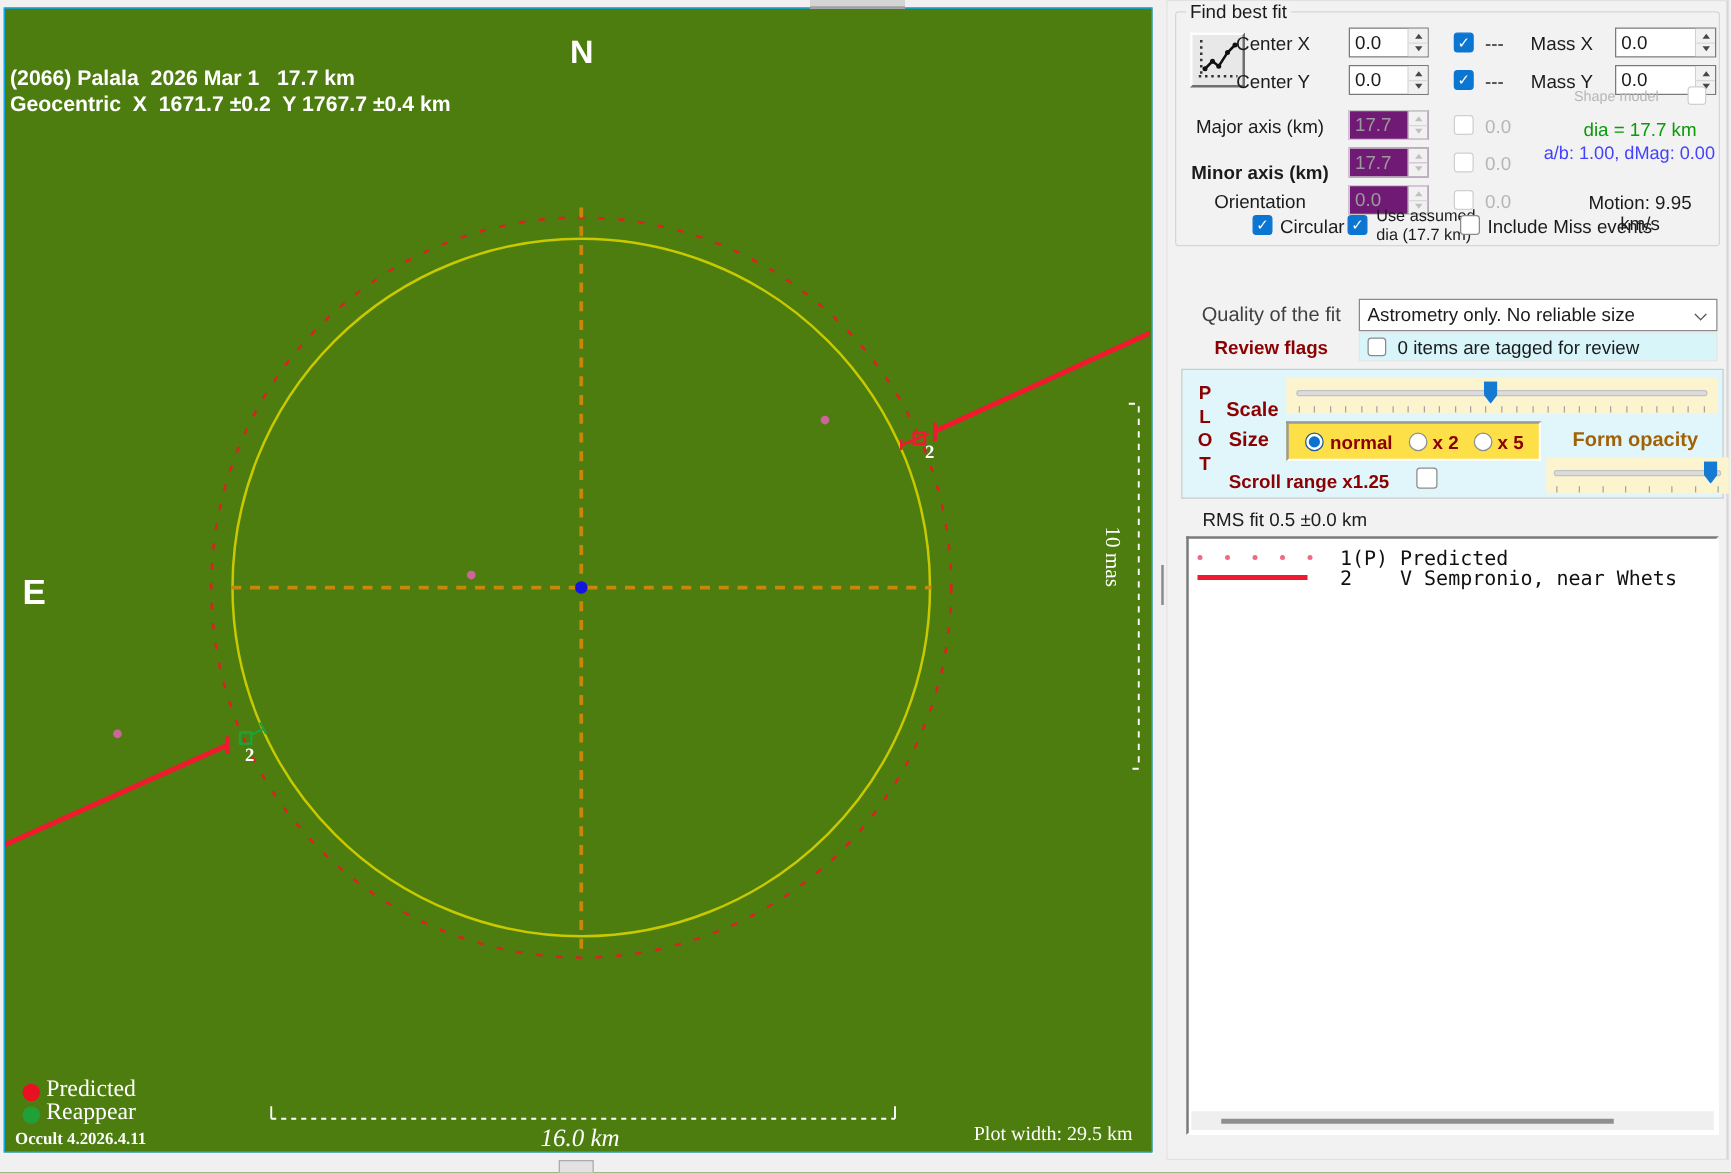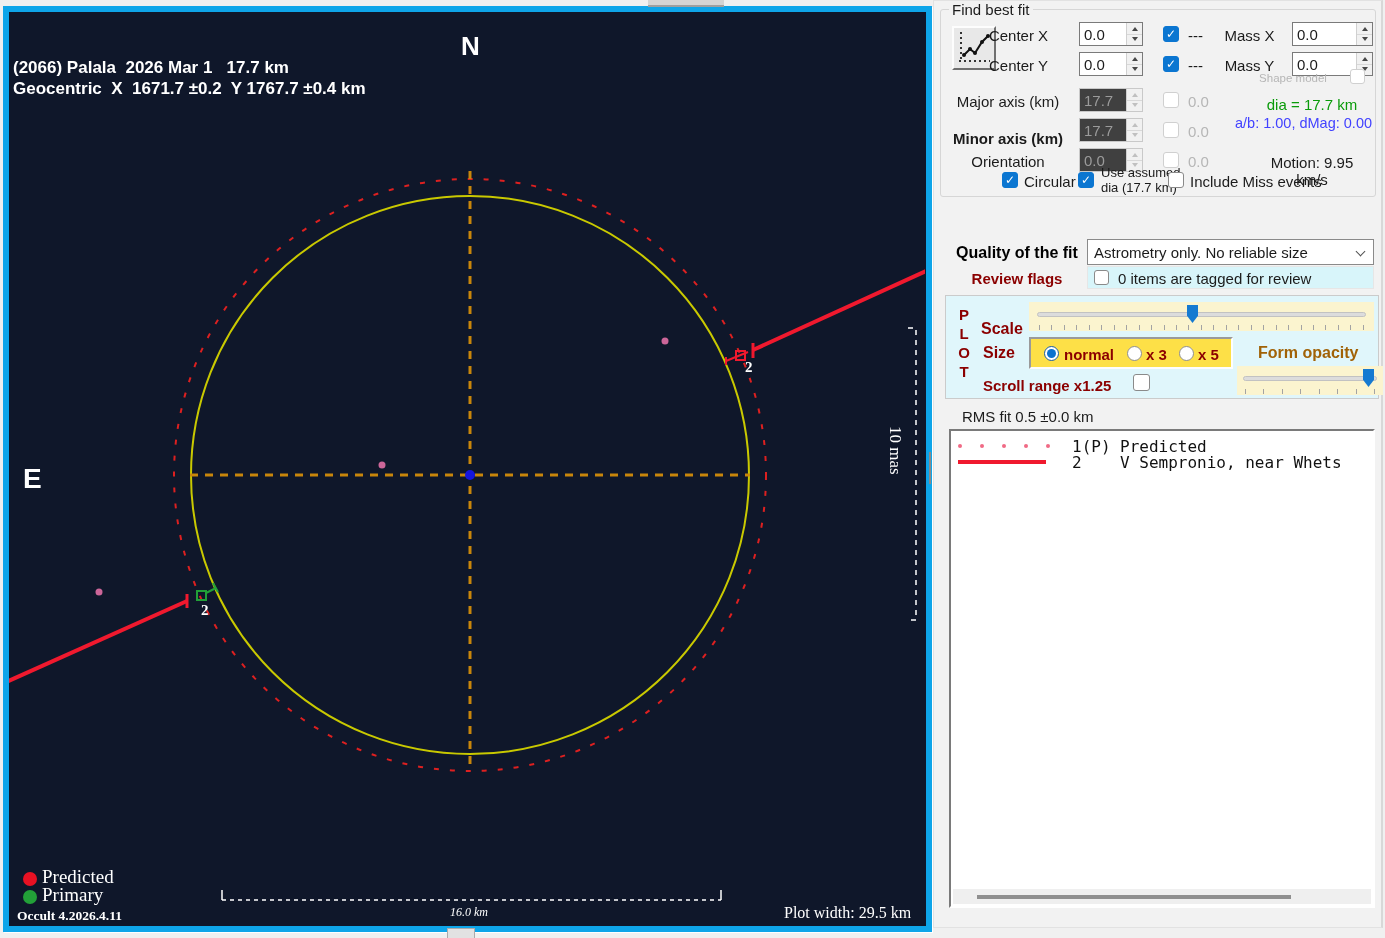--- a/index.html
+++ b/index.html
@@ -2,22 +2,22 @@
 <html><head>
 <meta charset="utf-8">
 <style>
   html,body{margin:0;padding:0;}
   body{width:1385px;height:938px;position:relative;background:#f0f0f0;
        font-family:"Liberation Sans",sans-serif;overflow:hidden;}
   .abs{position:absolute;}
   .pre{white-space:pre;}
 
   
-  .plot-frame{left:3px;top:6px;width:917px;height:914px;background:#0f172a;
-              border:6px solid #0ea5e9;box-shadow:1px 1px 0 #ffffff;}
+  .plot-frame{left:3px;top:6px;width:917px;height:914px;background:#4d7c0f;
+              border:1px solid #0ea5e9;box-shadow:1px 1px 0 #ffffff;}
   .plot-frame *{position:absolute;}
   .ptitle{left:4px;top:3px;color:#fff;font:bold 17px "Liberation Sans",sans-serif;line-height:21px;}
   .ncard{color:#fff;font:bold 26px "Liberation Sans",sans-serif;}
   .chordlbl{color:#fff;font:bold 15px "Liberation Serif",serif;}
   .serif-w{color:#fff;font-family:"Liberation Serif",serif;}
   .maslbl{left:876px;top:414px;color:#fff;font:17px "Liberation Serif",serif;
           writing-mode:vertical-rl;}
   .legend-dot{width:14px;height:14px;border-radius:50%;}
   .occver{left:8px;top:896px;font:bold 13.5px "Liberation Serif",serif;color:#fff;}
 
@@ -31,21 +31,21 @@
   .lbl{font:15px "Liberation Sans",sans-serif;color:#1b1b1b;}
   .lbl.r{text-align:center;}
   .gray{color:#a9a9a9!important;}
   .num{height:24px;background:#fff;border:1px solid #7a7a7a;display:flex;}
   .num .v{position:static;flex:1;font:15px "Liberation Sans",sans-serif;color:#1b1b1b;padding:3px 0 0 4px;}
   .num .sp{position:static;width:16px;border-left:1px solid #d0d0d0;display:flex;flex-direction:column;}
   .num .sp b{position:static;flex:1;background:#f1f1f1;display:flex;align-items:center;justify-content:center;}
   .num .sp b+b{border-top:1px solid #d8d8d8;}
   .tu{width:0;height:0;border:3px solid transparent;border-bottom:4px solid #474747;margin-bottom:2px;}
   .td{width:0;height:0;border:3px solid transparent;border-top:4px solid #474747;margin-top:2px;}
-  .num.dis{background:#404040;border-color:#c9c9c9;}
+  .num.dis{background:#701a75;border-color:#c9c9c9;}
   .num.dis .v{color:#9b9b9b;}
   .num.dis .tu{border-bottom-color:#c0c0c0;} .num.dis .td{border-top-color:#c0c0c0;}
   .cb{width:16px;height:16px;border-radius:3px;display:flex;align-items:center;
       justify-content:center;font:bold 12px "DejaVu Sans",sans-serif;}
   .cb.on{background:#0b76d1;color:#fff;border:1px solid #0b76d1;}
   .cb.off{background:#fff;border:1px solid #8a8a8a;}
   .cb.dim{background:#fff;border:1px solid #d0d0d0;}
   .rad{width:15px;height:15px;border-radius:50%;background:#fff;}
   .rad.selgray{border:1px solid #9f9f9f;}
   .rad.selgray::after{content:"";position:absolute;left:3px;top:3px;width:7px;height:7px;
@@ -55,21 +55,21 @@
   .rad.selblue{border:1px solid #1b5c9e;}
   .rad.selblue::after{content:"";position:absolute;left:2px;top:2px;width:9px;height:9px;
       border-radius:50%;background:#0b72ce;}
   .combo{height:26px;background:#fff;border:1px solid #8a8a8a;}
   .combo .ct{position:static;font:15px "Liberation Sans",sans-serif;color:#1b1b1b;
       display:block;padding:4px 0 0 6px;}
   .chev{right:9px;top:8px;width:7px;height:7px;border-right:1.6px solid #505050;
       border-bottom:1.6px solid #505050;transform:rotate(45deg);}
   .maroon{color:#8b0000;font-weight:bold;}
   .purple{color:#a16207;font-weight:bold;}
-  .green{color:#000000;font-weight:bold;}
+  .green{color:#404040;font-weight:normal;}
   .sliderbox{background:#fbf4cf;}
   .track{left:8px;right:8px;top:10px;height:5px;background:#dcdcdc;border:1px solid #c2c2c2;border-radius:3px;}
   .thumb{top:3px;width:11px;height:18px;background:#157ad1;
       clip-path:polygon(0 0,100% 0,100% 60%,50% 100%,0 60%);}
   .ticks{left:10px;right:10px;top:23px;display:flex;justify-content:space-between;}
   .ticks i{position:static;width:1px;height:5px;background:#a3a3a3;display:block;}
   .sizegrp{background:#fde047;border:2px solid;border-color:#9a9a9a #fdfdfd #fdfdfd #9a9a9a;}
   .listbox{background:#fff;border:2px solid;border-color:#7a7a7a #fff #fff #7a7a7a;}
   .lrow{display:flex;align-items:center;height:16px;left:5px;right:2px;
         font:16px "DejaVu Sans Mono",monospace;color:#111;}
@@ -123,27 +123,27 @@
 
   <div class="ptitle pre">
     <div>(2066) Palala  2026 Mar 1   17.7 km</div>
     <div>Geocentric  X  1671.7 ±0.2  Y 1767.7 ±0.4 km</div>
   </div>
   <div class="ncard" style="left:452px;top:19px;">N</div>
   <div class="ncard" style="left:14px;top:451px;font-size:28px;">E</div>
   <div class="chordlbl" style="left:736px;top:347px;">2</div>
   <div class="chordlbl" style="left:192px;top:590px;">2</div>
   <div class="maslbl">10 mas</div>
-  <div class="serif-w" style="left:380px;top:893px;width:160px;text-align:center;font-style:italic;font-size:12px;">16.0 km</div>
+  <div class="serif-w" style="left:380px;top:893px;width:160px;text-align:center;font-style:italic;font-size:20px;">16.0 km</div>
   <div class="serif-w" style="left:775px;top:892px;font-size:16px;">Plot width: 29.5 km</div>
 
   <div class="legend-dot" style="left:14px;top:860px;background:#e81123;"></div>
   <div class="serif-w" style="left:33px;top:854px;font-size:19px;">Predicted</div>
   <div class="legend-dot" style="left:14px;top:878px;background:#22a038;"></div>
-  <div class="serif-w" style="left:33px;top:872px;font-size:19px;">Primary</div>
+  <div class="serif-w" style="left:33px;top:872px;font-size:19px;">Reappear</div>
   <div class="occver">Occult 4.2026.4.11</div>
 </div>
 
 <div class="abs" style="left:648px;top:0;width:76px;height:5px;background:#d4d4d4;border-bottom:2px solid #9f9f9f;"></div>
 <div class="abs" style="left:447px;top:928px;width:26px;height:10px;background:#e2e2e2;border:1px solid #ababab;"></div>
 <div class="abs" style="left:929px;top:452px;width:2px;height:32px;background:#8a8a8a;"></div>
 
 <div class="abs rpanel">
 
   <div class="grp" style="left:6px;top:8px;width:436px;height:188px;">
@@ -328,21 +328,21 @@
           <i></i>
           <i></i>
           <i></i>
         </div>
     </div>
     <span class="lbl maroon" style="left:37px;top:48px;font-size:16px;">Size</span>
     <div class="sizegrp" style="left:83px;top:41px;width:204px;height:32px;">
       <span class="rad selblue" style="left:13px;top:7px;"></span>
       <span class="lbl maroon" style="left:33px;top:7px;">normal</span>
       <span class="rad off" style="left:96px;top:7px;"></span>
-      <span class="lbl maroon" style="left:115px;top:7px;">x 3</span>
+      <span class="lbl maroon" style="left:115px;top:7px;">x 2</span>
       <span class="rad off" style="left:148px;top:7px;"></span>
       <span class="lbl maroon" style="left:167px;top:7px;">x 5</span>
     </div>
     <span class="lbl purple" style="left:312px;top:48px;font-size:16px;">Form opacity</span>
     <span class="lbl maroon" style="left:37px;top:81px;">Scroll range x1.25</span>
     <span class="cb off" style="left:187px;top:78px;width:17px;height:17px;"></span>
     <div class="sliderbox" style="left:291px;top:70px;width:146px;height:29px;">
       <div class="track" style="left:6px;right:6px;"></div>
       <div class="thumb" style="left:126px;"></div>
       <div class="ticks" style="left:8px;right:8px;">

